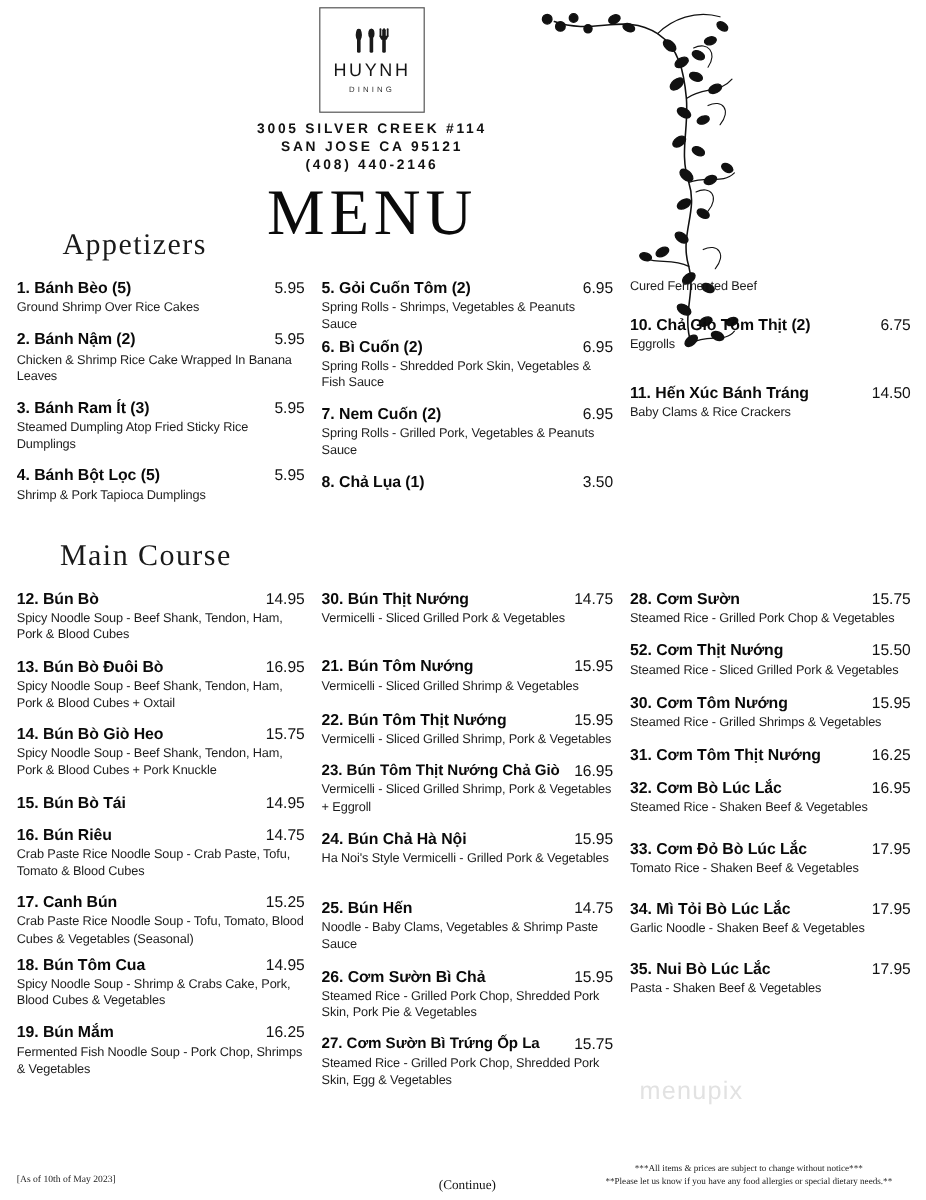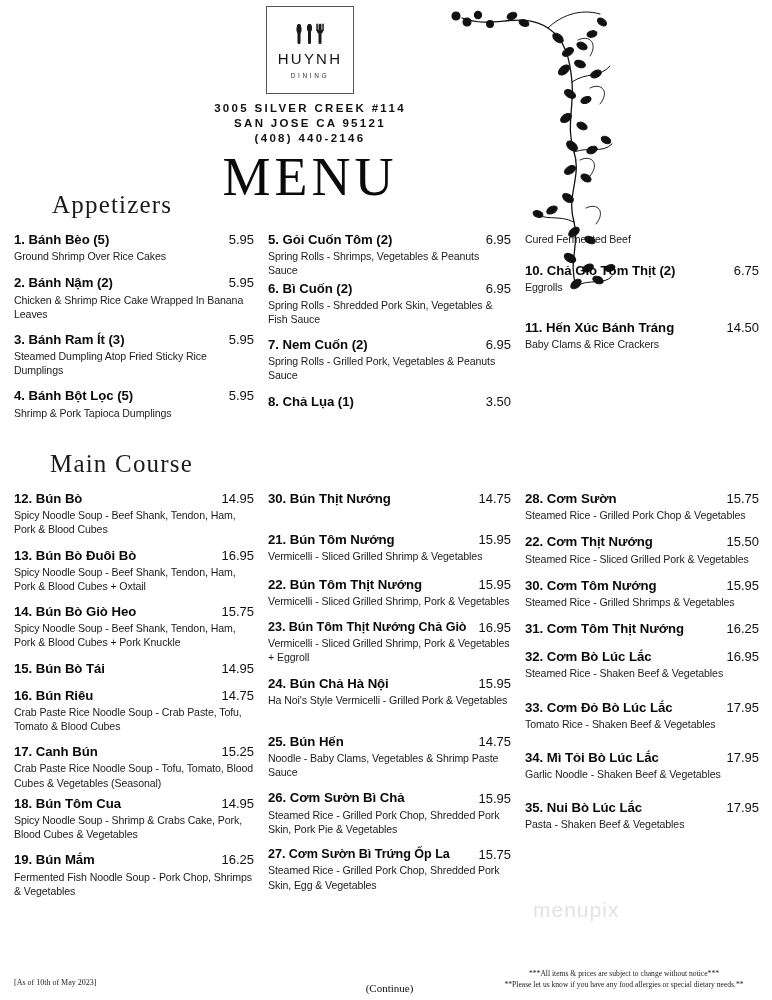--- a/index.html
+++ b/index.html
@@ -318,20 +318,21 @@
         </div>
         <div class="item-desc">Fermented Fish Noodle Soup - Pork Chop, Shrimps &amp; Vegetables</div>
       </div>
     </div>
   <div class="col col-2" id="mc-c2" style="top:490px;">
       <div class="item" style="margin-bottom: 24px;">
         <div class="item-row">
           <div class="item-name">30. Bún Thịt Nướng</div>
           <div class="item-price">14.75</div>
         </div>
+        <div class="item-desc">Vermicelli - Sliced Grilled Pork &amp; Vegetables</div>
       </div>
       <div class="item" style="margin-bottom: 12px;">
         <div class="item-row">
           <div class="item-name">21. Bún Tôm Nướng</div>
           <div class="item-price">15.95</div>
         </div>
         <div class="item-desc">Vermicelli - Sliced Grilled Shrimp &amp; Vegetables</div>
       </div>
       <div class="item" style="margin-bottom: 11px;">
         <div class="item-row">
@@ -379,21 +380,21 @@
   <div class="col col-3" id="mc-c3" style="top:490px;">
       <div class="item" style="margin-bottom: 11px;">
         <div class="item-row">
           <div class="item-name">28. Cơm Sườn</div>
           <div class="item-price">15.75</div>
         </div>
         <div class="item-desc">Steamed Rice - Grilled Pork Chop &amp; Vegetables</div>
       </div>
       <div class="item" style="margin-bottom: 11px;">
         <div class="item-row">
-          <div class="item-name">22. Cơm Thịt Nướng</div>
+          <div class="item-name">52. Cơm Thịt Nướng</div>
           <div class="item-price">15.50</div>
         </div>
         <div class="item-desc">Steamed Rice - Sliced Grilled Pork &amp; Vegetables</div>
       </div>
       <div class="item" style="margin-bottom: 11px;">
         <div class="item-row">
           <div class="item-name">30. Cơm Tôm Nướng</div>
           <div class="item-price">15.95</div>
         </div>
         <div class="item-desc">Steamed Rice - Grilled Shrimps &amp; Vegetables</div>

